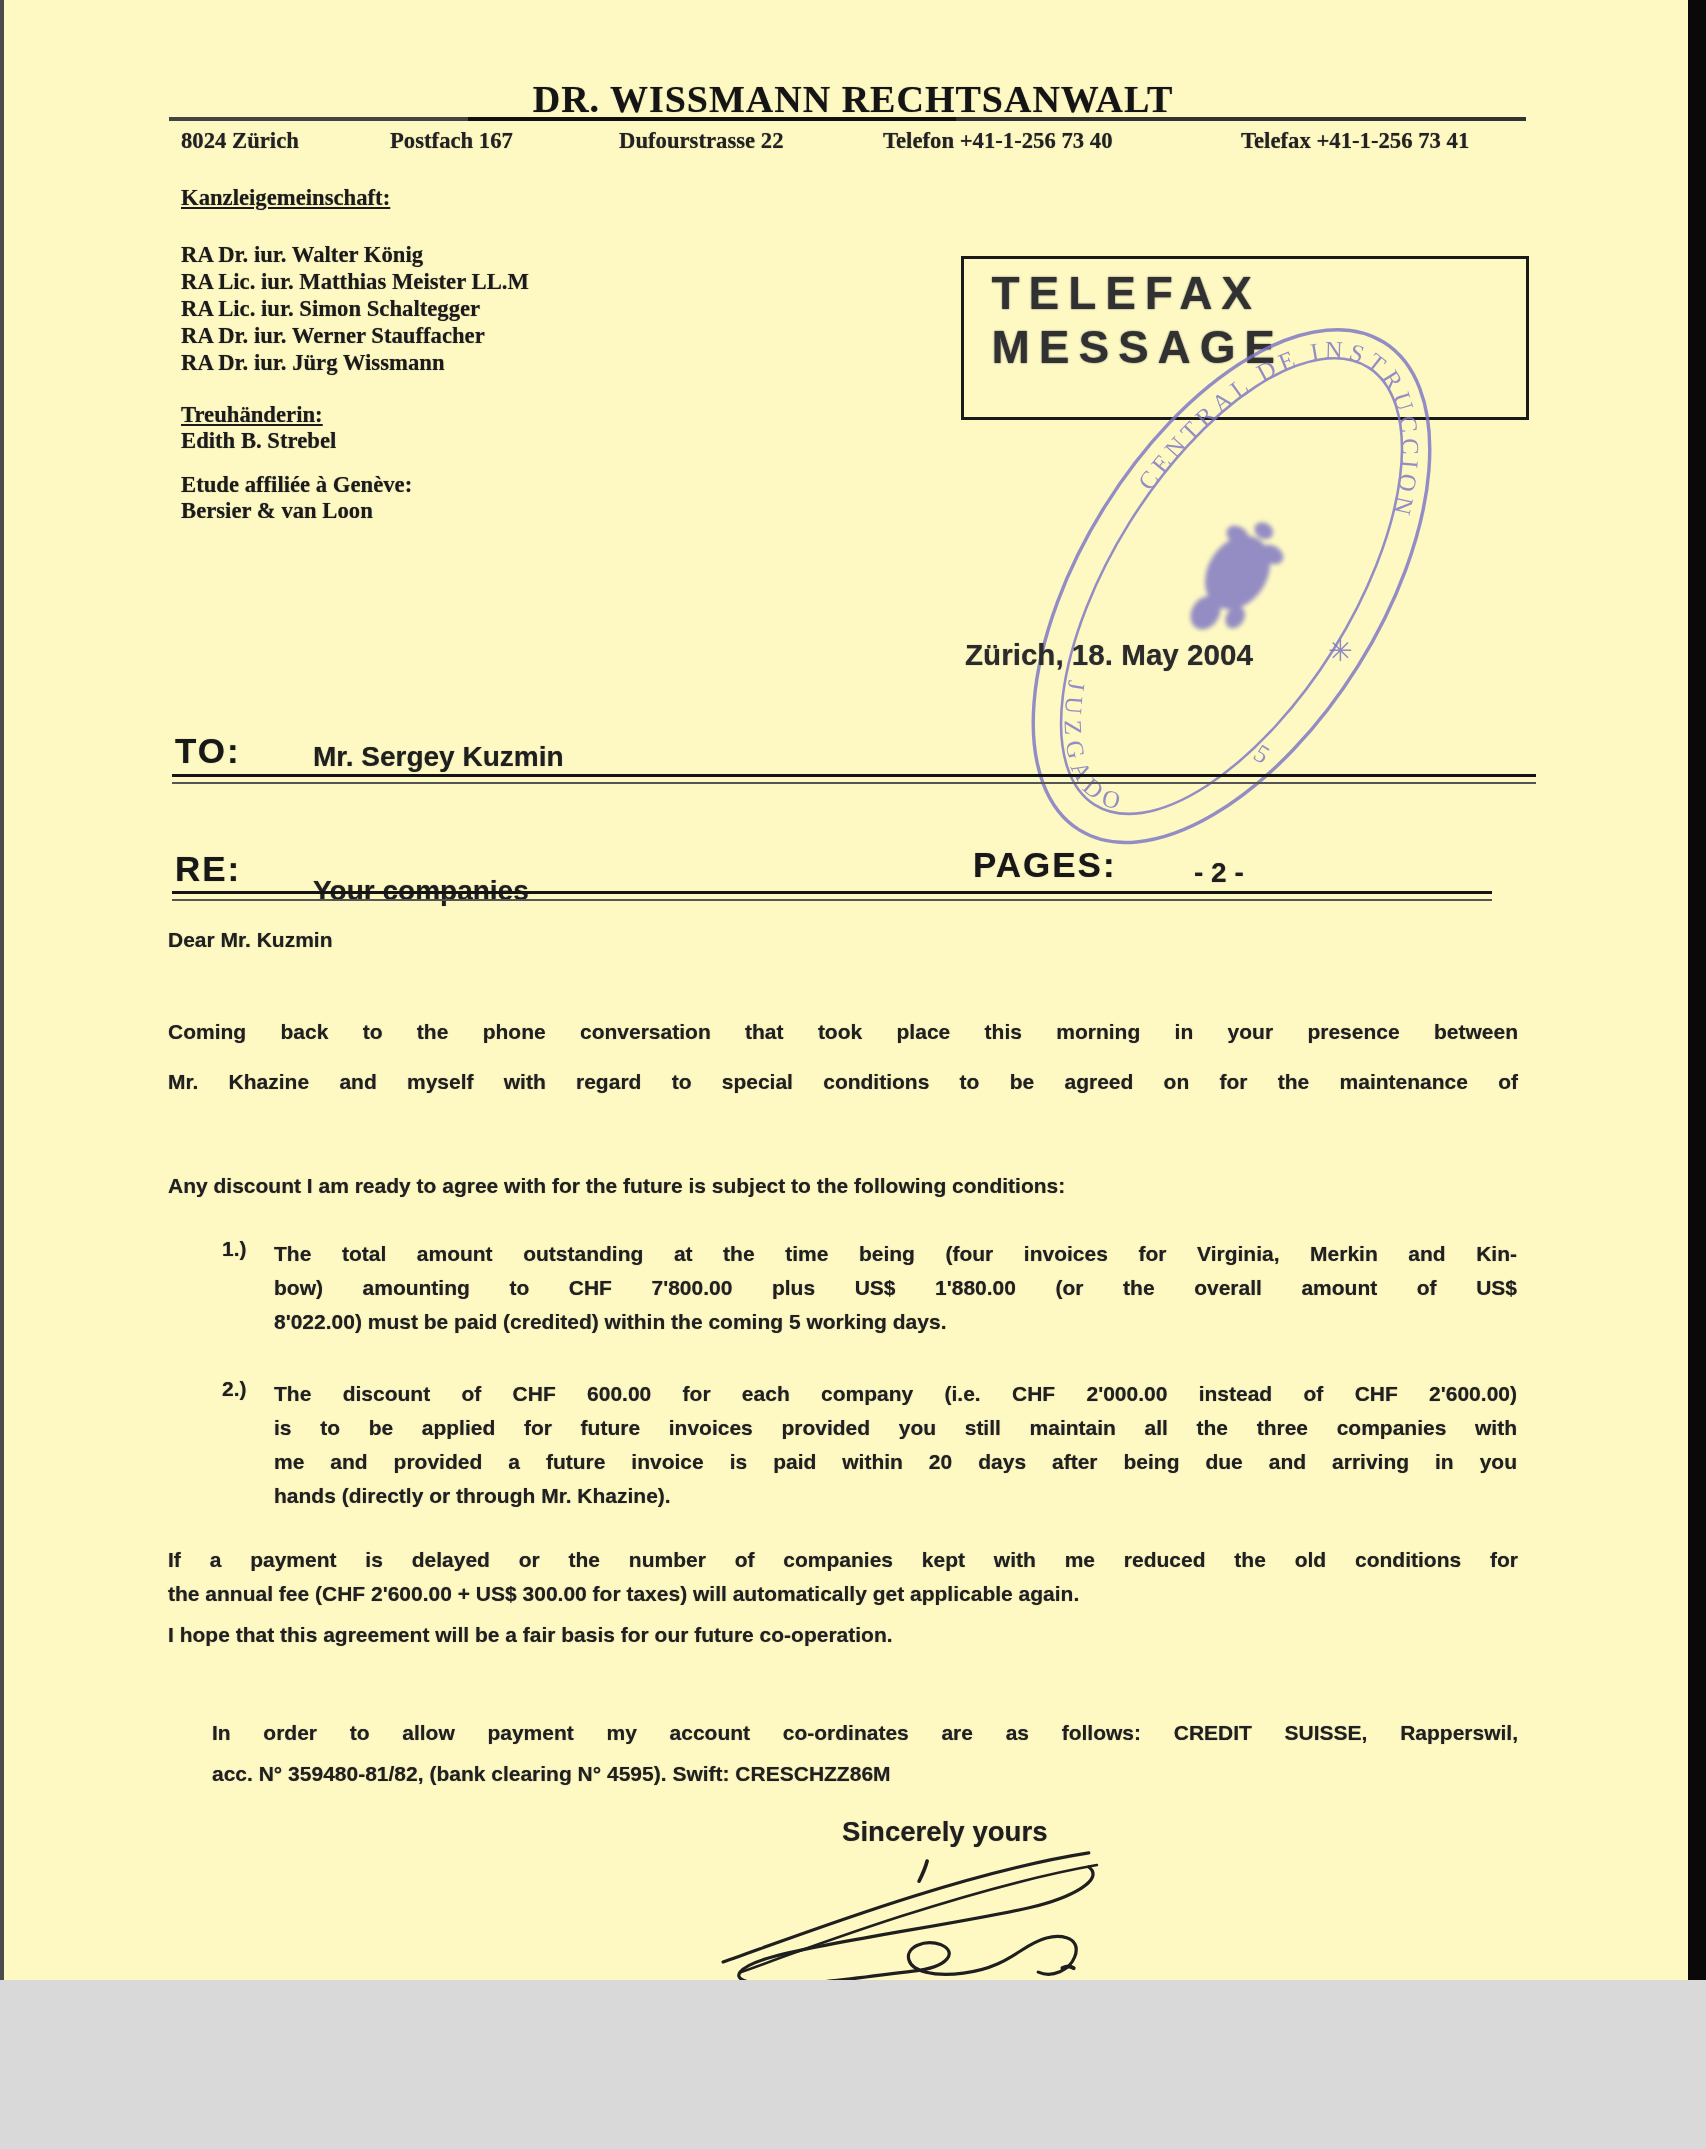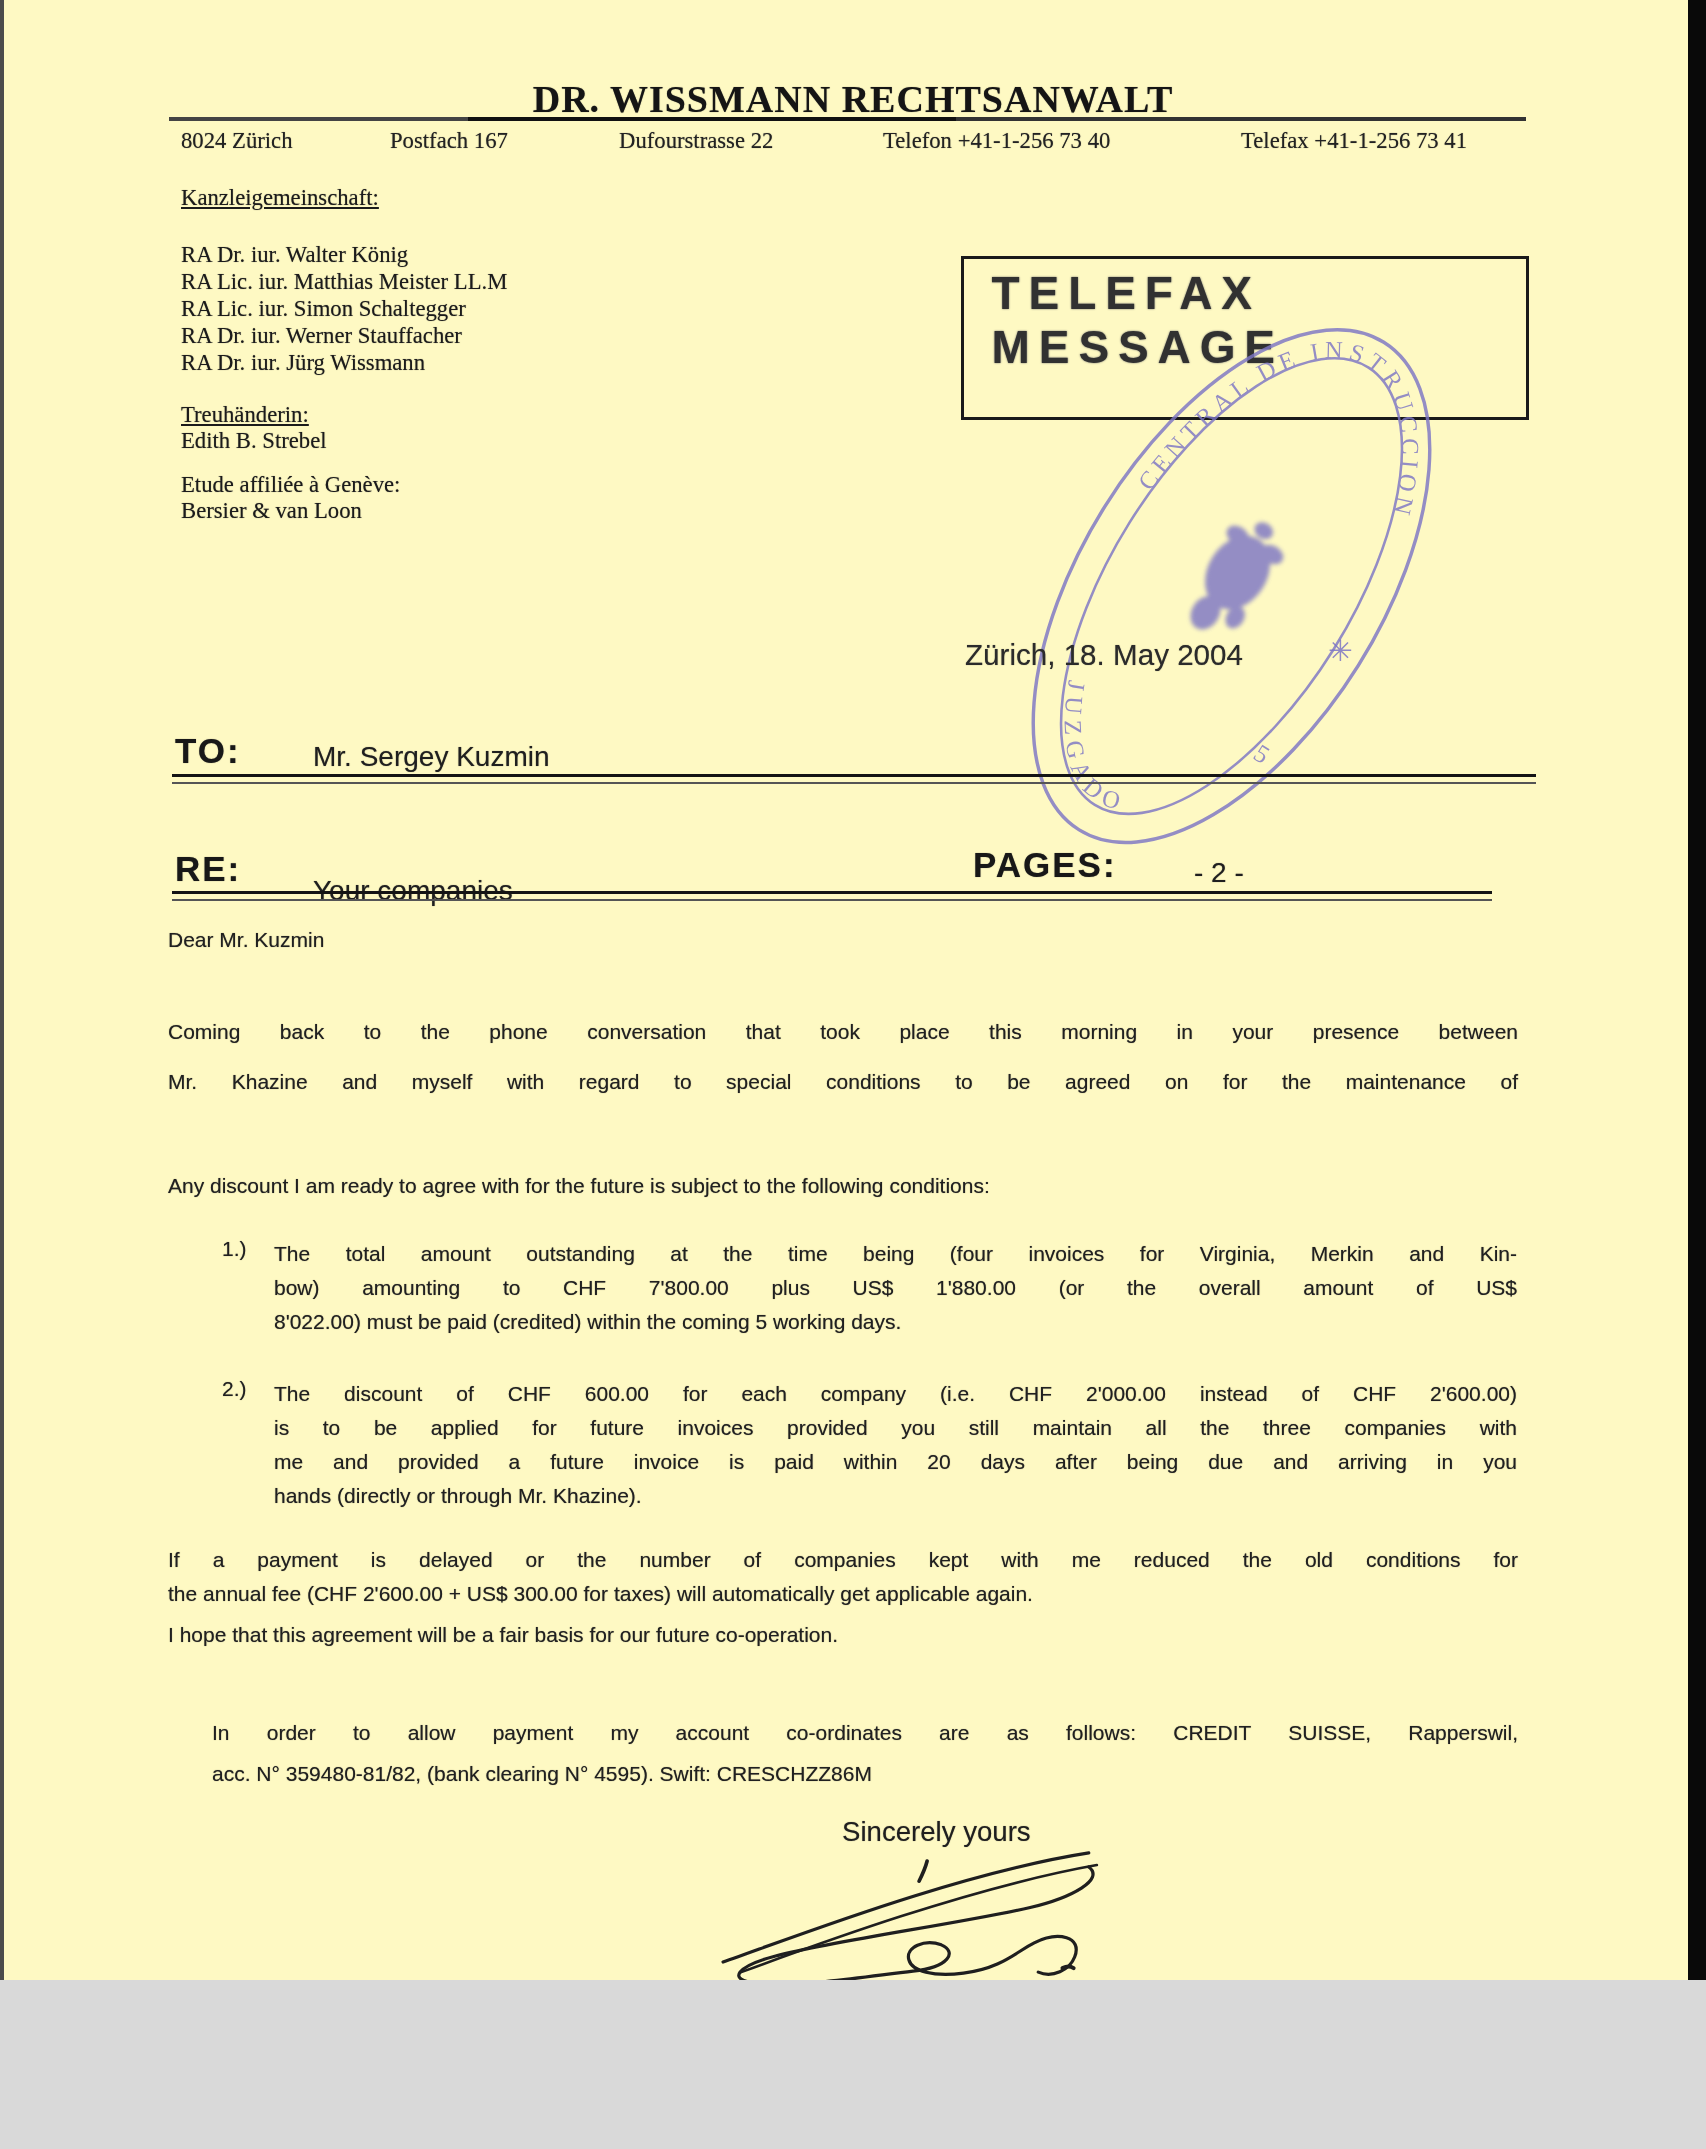--- a/index.html
+++ b/index.html
@@ -2,21 +2,21 @@
 <html><head>
 <meta charset="utf-8">
 <style>
   html,body{margin:0;padding:0;background:#d9d9d9;}
   .page{
     position:relative;width:1706px;height:1980px;background:#fef9c3;
     font-family:"Liberation Sans",sans-serif;color:#1e1e1e;overflow:hidden;
   }
   .abs{position:absolute;}
   .serif{font-family:"Liberation Serif",serif;}
-  .fax{text-shadow:0 0 1px rgba(30,30,30,.55);}
+  .fax{text-shadow:0 0 1px rgba(30,30,30,.55);font-weight:bold;}
   
   .firm-title{top:77px;left:0;width:100%;text-align:center;font-family:"Liberation Serif",serif;
     font-weight:bold;font-size:38px;letter-spacing:1px;color:#151515;}
   .head-rule{top:117px;left:169px;width:1357px;height:3.9px;
     background:linear-gradient(90deg,#444 0 22%,#111 22% 58%,#333 58% 100%);}
   .addr{top:128px;font-size:22.7px;color:#222;}
   
   .lp{font-family:"Liberation Serif",serif;font-size:22.7px;color:#1b1b1b;}
   .u{text-decoration:underline;}
   .lp-names div{line-height:27px;}

